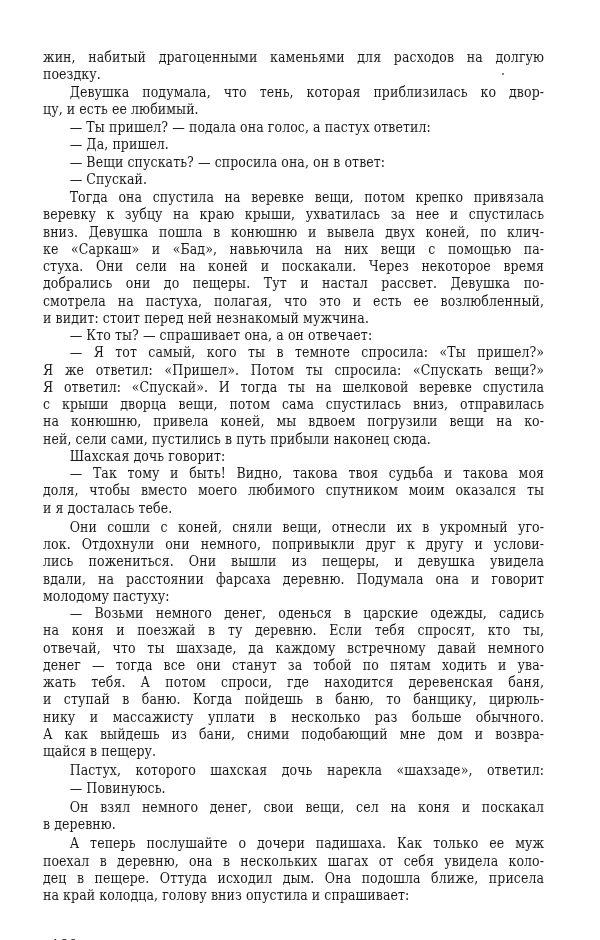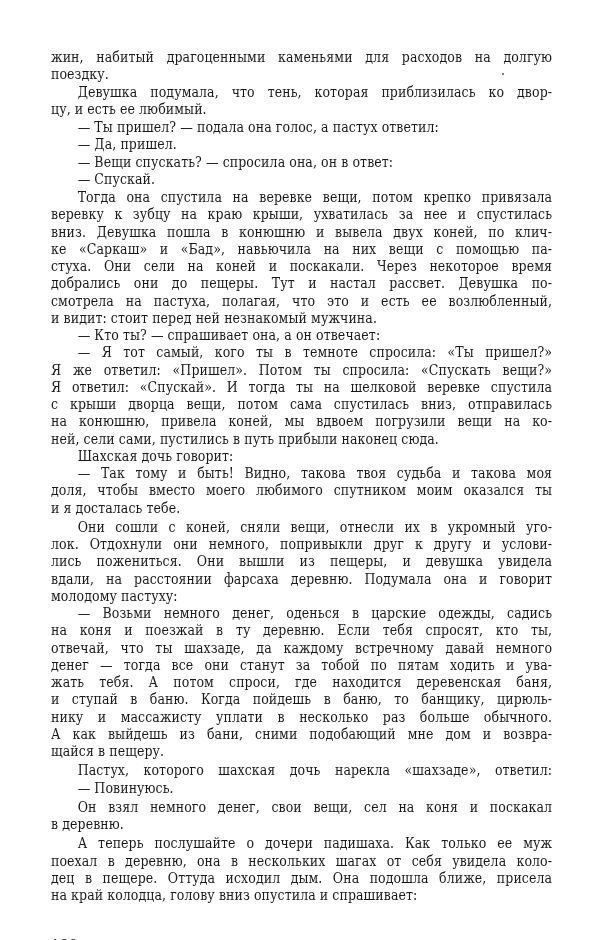--- a/index.html
+++ b/index.html
@@ -1,18 +1,18 @@
 <!DOCTYPE html>
 <html><head>
 <meta charset="utf-8">
 <style>
   html, body { margin:0; padding:0; background:#ffffff; }
   body { width:600px; height:940px; position:relative; overflow:hidden;
          font-family:"DejaVu Serif","Liberation Serif",serif; color:#1a1a1a; }
-  .page { position:absolute; left:51px; top:48px; width:501px; }
+  .page { position:absolute; left:43px; top:48px; width:501px; }
   .line { display:block; height:17.25px; line-height:17.25px; font-size:14.6px;
           text-align:justify; text-align-last:justify; white-space:nowrap; overflow:visible;
           transform:scaleX(0.86); transform-origin:left; width:116.3%; letter-spacing:0.1px; }
   .line.last { text-align-last:left; }
   .line.ind { padding-left:31px; width:calc(116.3% - 31px); }
   .folio { position:absolute; left:51px; top:937px; font-size:14px;
            font-family:"DejaVu Serif","Liberation Serif",serif; }
   .speck { position:absolute; width:2px; height:2px; background:#555; border-radius:1px; }
 </style>
 </head>

